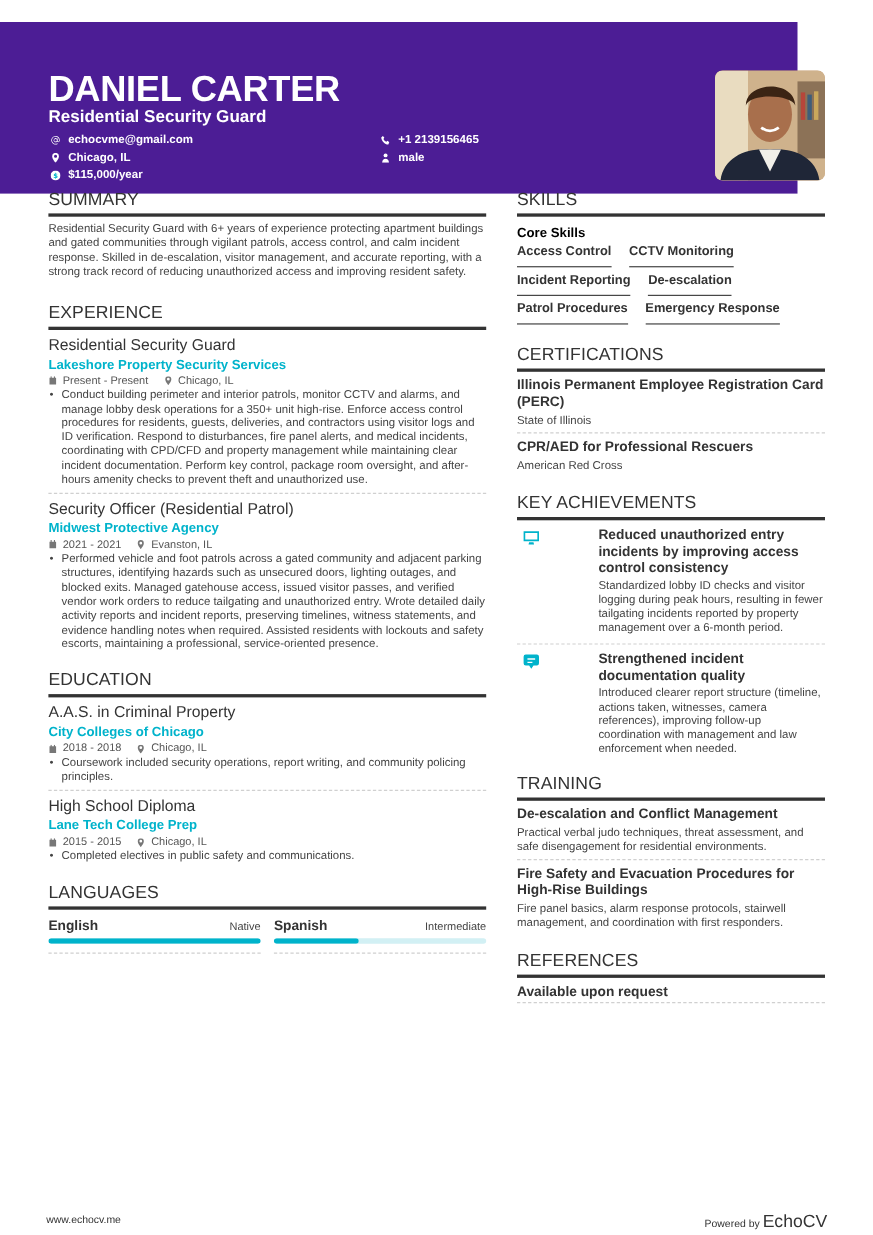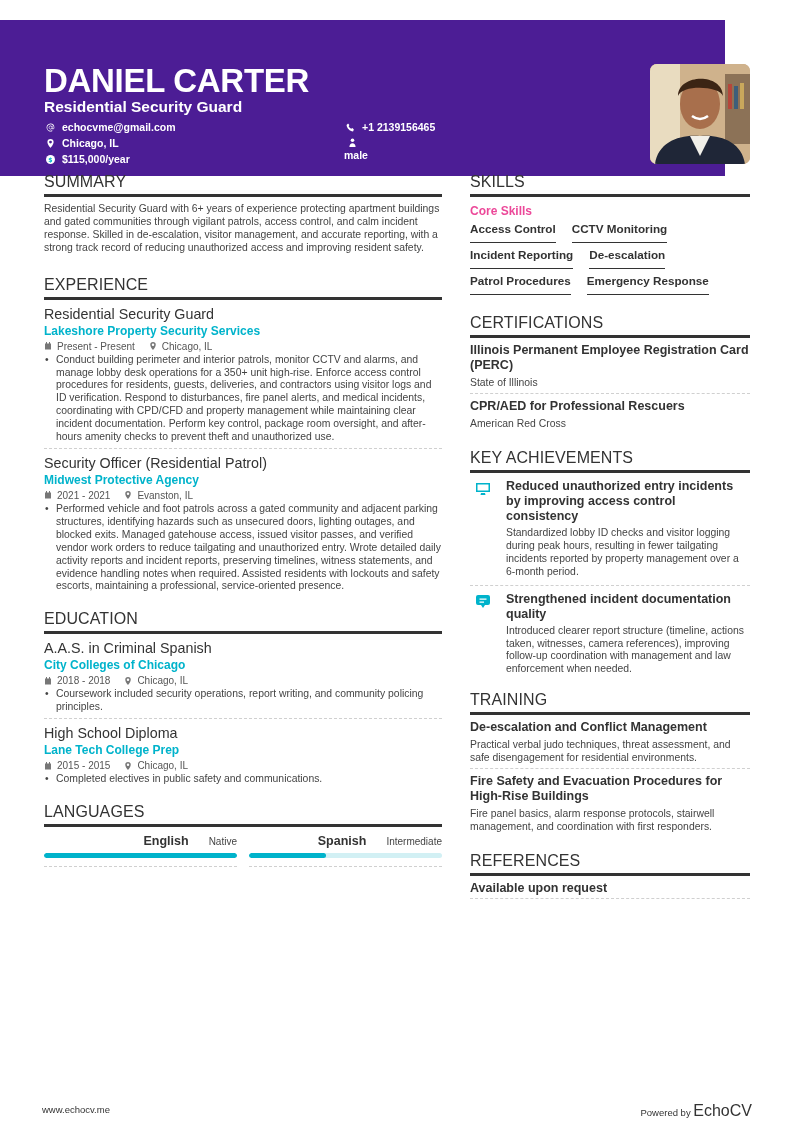--- a/index.html
+++ b/index.html
@@ -28,40 +28,40 @@
   .org { font-size: 12px; font-weight: bold; color: #00b3cb; line-height: 15px; margin-top: 1px; }
   .meta { display: flex; align-items: center; font-size: 10px; color: #555; line-height: 13px; margin-top: 1px; }
   .meta .mi { display: inline-flex; align-items: center; margin-right: 14px; }
   .meta svg { width: 8px; height: 8px; fill: #777; margin-right: 5px; }
   .bullet { position: relative; padding-left: 12px; font-size: 10.4px; line-height: 12.9px; color: #444444; margin-top: 1px; }
   .bullet::before { content: "•"; position: absolute; left: 1px; top: 0; color: #444; }
 
   
   .langs { display: flex; justify-content: space-between; margin-top: 6px; }
   .lang { width: 193px; }
-  .lang-row { display: flex; justify-content: flex-end; align-items: baseline; }
+  .lang-row { display: flex; justify-content: space-between; align-items: baseline; }
   .lang-name { font-size: 12.5px; font-weight: bold; color: #333; line-height: 16px; }
   .lang-level { font-size: 10px; color: #444; padding-left: 20px; }
   .bar { height: 5px; border-radius: 3px; background: #d2f0f4; margin-top: 4px; position: relative; overflow: hidden; }
   .bar-fill { position: absolute; left: 0; top: 0; bottom: 0; background: #00b3cb; border-radius: 3px; }
   .lang-dash { border-bottom: 1px dashed #d0d0d0; margin-top: 8px; }
 
   
-  .skill-group { font-size: 12px; font-weight: bold; color: #ec4899; line-height: 15px; margin-top: 7px; }
+  .skill-group { font-size: 12px; font-weight: bold; color: #000000; line-height: 15px; margin-top: 7px; }
   .skills { display: flex; flex-wrap: wrap; margin-top: 2px; }
   .skill { font-size: 11.7px; font-weight: bold; color: #333; line-height: 16px; padding-bottom: 5px; border-bottom: 1.5px solid #333; margin-right: 16px; margin-bottom: 4px; white-space: nowrap; }
 
   
   .cert { padding: 5px 0 4px 0; }
   .cert.dashed { border-bottom: 1px dashed #d0d0d0; }
   .cert-title { font-size: 12.5px; font-weight: bold; color: #333; line-height: 15px; }
   .cert-sub { font-size: 10.4px; color: #444; line-height: 13px; margin-top: 3px; }
 
   
-  .ach { display: flex; padding: 6px 0 6px 0; }
+  .ach { display: flex; padding: 6px 0 6px 0; gap: 38px; }
   .ach.dashed { border-bottom: 1px dashed #d0d0d0; }
   .ach-icon { width: 36px; flex: 0 0 36px; padding-top: 2px; }
   .ach-icon svg { width: 16px; height: 16px; fill: #00b3cb; margin-left: 5px; }
   .ach-body { flex: 1; }
   .ach-title { font-size: 12.5px; font-weight: bold; color: #333; line-height: 15px; }
   .ach-desc { font-size: 10.4px; color: #444; line-height: 12.9px; margin-top: 3px; }
 
   .ref-text { font-size: 12.5px; font-weight: bold; color: #333; line-height: 15px; padding: 5px 0 2px 0; border-bottom: 1px dashed #d0d0d0; }
 
   
@@ -102,21 +102,21 @@
     <span>$115,000/year</span>
   </div>
   <div class="contact" style="left:344px; top:100px;">
     <span class="ic">
       <svg viewBox="0 0 16 16">
           <path d="M3.6 1l2.4 2.7-1.3 2.1c.9 2 2.5 3.6 4.5 4.5l2.1-1.3L14 11.4 12.5 15C6.7 14.6 1.4 9.3 1 3.5L3.6 1z"></path>
         </svg>
     </span>
     <span>+1 2139156465</span>
   </div>
-  <div class="contact" style="left:344px; top:116px;flex-direction:column;">
+  <div class="contact" style="left:344px; top:116px;">
     <span class="ic">
       <svg viewBox="0 0 16 16">
           <circle cx="8" cy="4" r="3.2"></circle>
           <path d="M2.5 16c0-4 2.5-6.5 5.5-6.5s5.5 2.5 5.5 6.5z"></path>
         </svg>
     </span>
     <span>male</span>
   </div>
 
   <div class="photo">
@@ -184,21 +184,21 @@
           </span>
       </div>
       <div class="bullet">Performed vehicle and foot patrols across a gated community and adjacent parking structures, identifying hazards such as unsecured doors, lighting outages, and blocked exits. Managed gatehouse access, issued visitor passes, and verified vendor work orders to reduce tailgating and unauthorized entry. Wrote detailed daily activity reports and incident reports, preserving timelines, witness statements, and evidence handling notes when required. Assisted residents with lockouts and safety escorts, maintaining a professional, service-oriented presence.</div>
     </div>
   </div>
 
   <div class="section" style="margin-top:12px;">
     <div class="sec-title">EDUCATION</div>
 
     <div class="entry dashed">
-      <div class="role">A.A.S. in Criminal Spanish</div>
+      <div class="role">A.A.S. in Criminal Property</div>
       <div class="org">City Colleges of Chicago</div>
       <div class="meta">
         <span class="mi">
             <svg viewBox="0 0 16 16">
               <path d="M2 3h12v12H2zM4 0h2v3H4zm6 0h2v3h-2zM3 6h10v1H3zm0 3h10v1H3zm0 3h10v1H3z"></path>
             </svg>
             <span>2018 - 2018</span>
           </span>
         <span class="mi">
             <svg viewBox="0 0 16 16">

